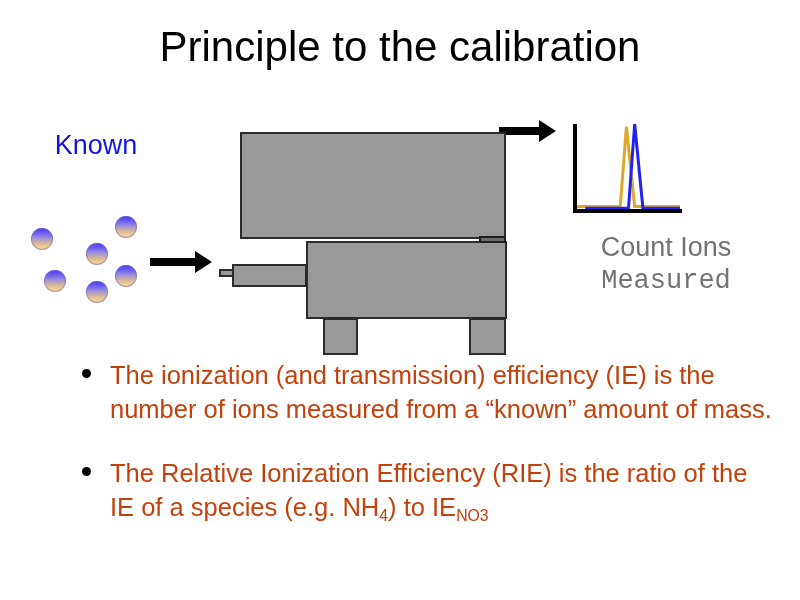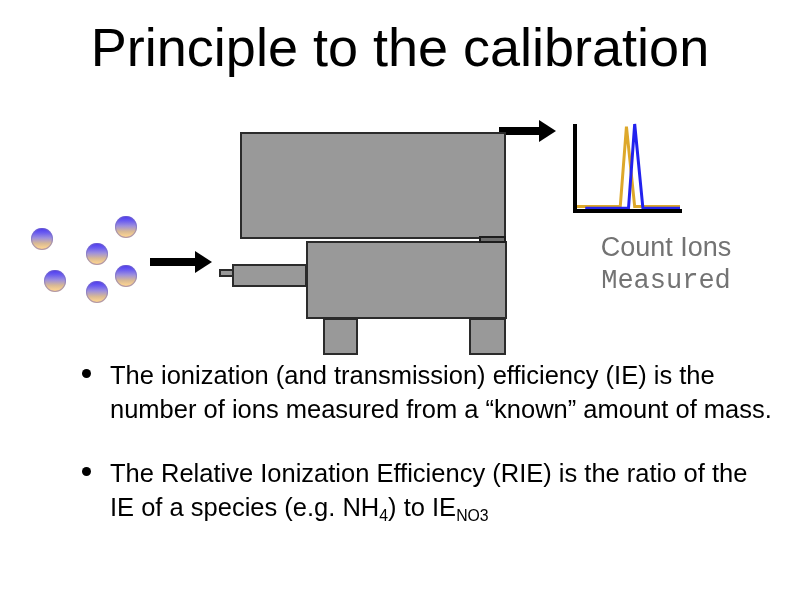--- a/index.html
+++ b/index.html
@@ -16,21 +16,21 @@
     color: #000000;
   }
 
   
   #slide-title {
     position: absolute;
     left: 0;
     top: 22px;
     width: 800px;
     text-align: center;
-    font-size: 54px;
+    font-size: 42px;
     font-weight: normal;
     line-height: 50px;
     letter-spacing: 0px;
     color: #000000;
   }
 
   
   #known-mass-label {
     position: absolute;
     left: 12px;
@@ -122,21 +122,21 @@
     position: absolute;
     left: 76px;
     top: 358px;
     width: 700px;
   }
   .bullet-item {
     position: relative;
     padding-left: 34px;
     font-size: 25.5px;
     line-height: 34px;
-    color: #000000;
+    color: #c2410c;
   }
   .bullet-item + .bullet-item { margin-top: 30px; }
   .bullet-dot {
     position: absolute;
     left: 6px;
     top: 11px;
     width: 9px;
     height: 9px;
     background: #000000;
     border-radius: 50%;
@@ -147,20 +147,21 @@
     position: relative;
     top: 0.3em;
   }
 </style>
 </head>
 <body>
 
 <div id="slide-title">Principle to the calibration</div>
 
 <div id="known-mass-label">
+  <span class="l1">Known</span>
 </div>
 
 <div id="particle-cloud">
     <div class="particle" style="left: 31px; top: 228px; width: 22px; height: 22px;"></div>
     <div class="particle" style="left: 115px; top: 216px; width: 22px; height: 22px;"></div>
     <div class="particle" style="left: 86px; top: 243px; width: 22px; height: 22px;"></div>
     <div class="particle" style="left: 44px; top: 270px; width: 22px; height: 22px;"></div>
     <div class="particle" style="left: 115px; top: 265px; width: 22px; height: 22px;"></div>
     <div class="particle" style="left: 86px; top: 281px; width: 22px; height: 22px;"></div>
   </div>

